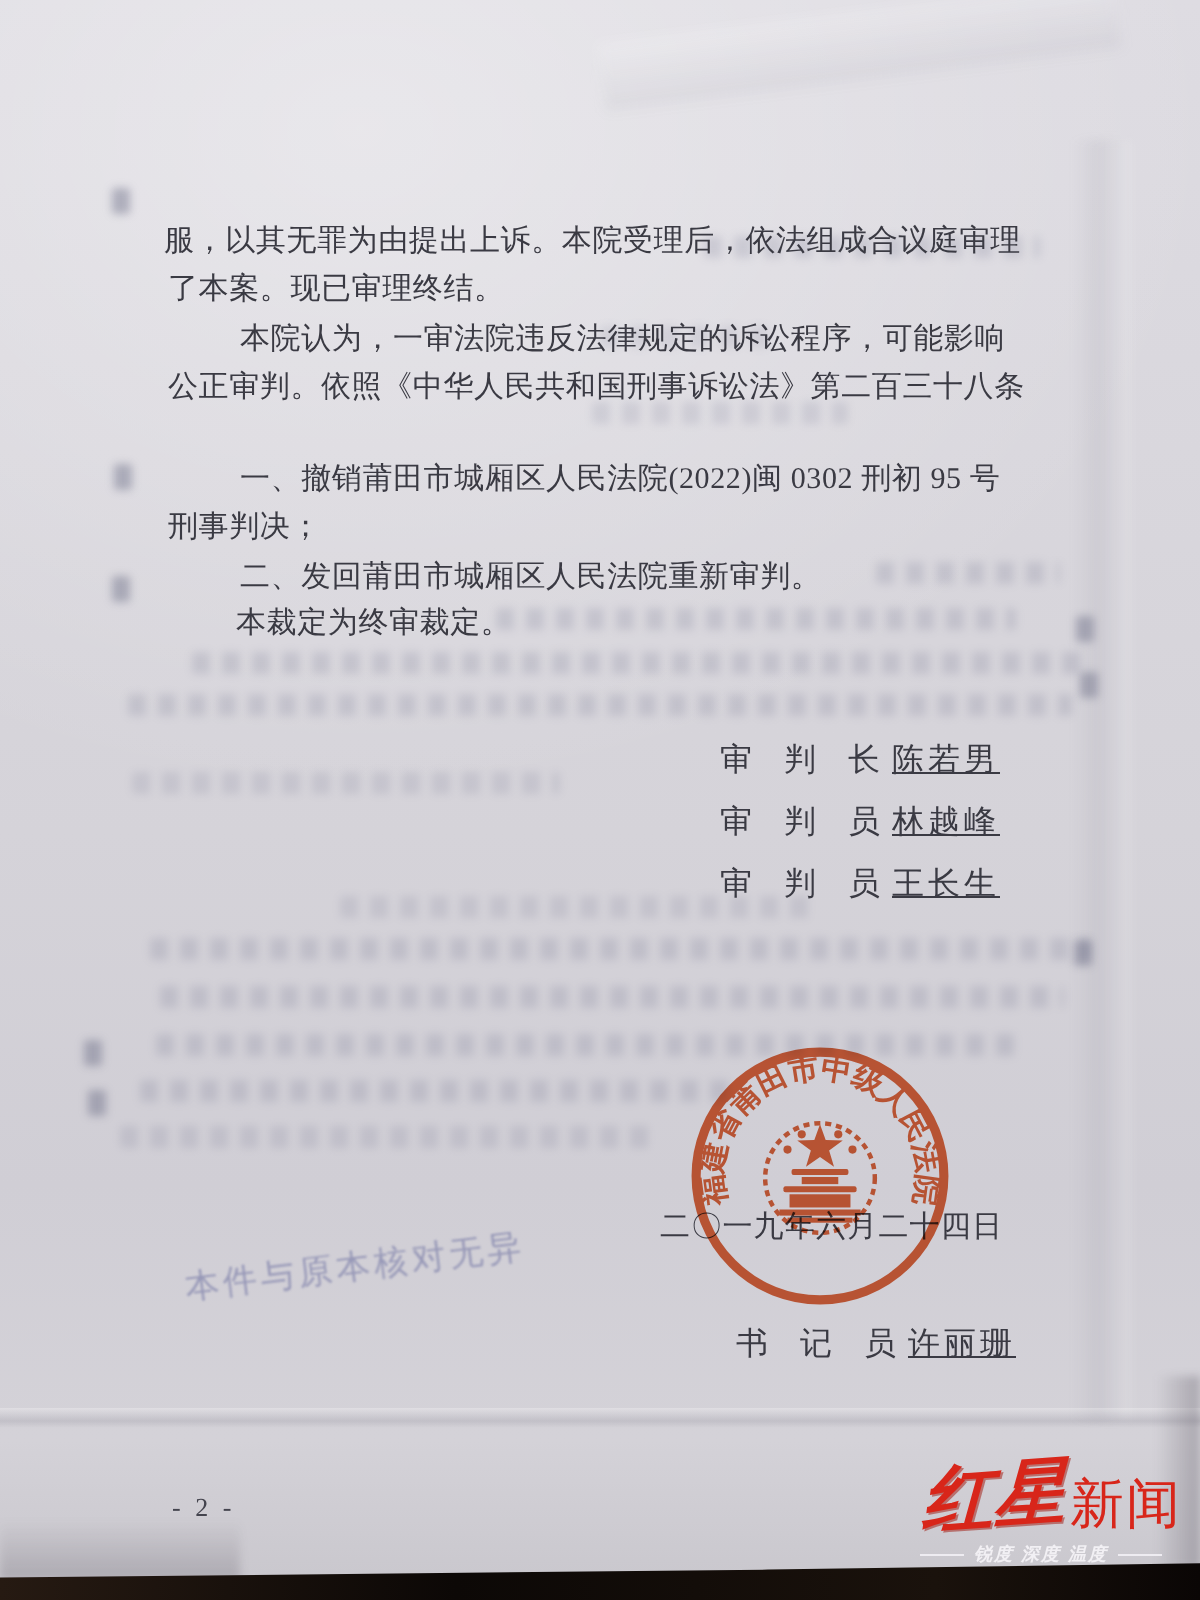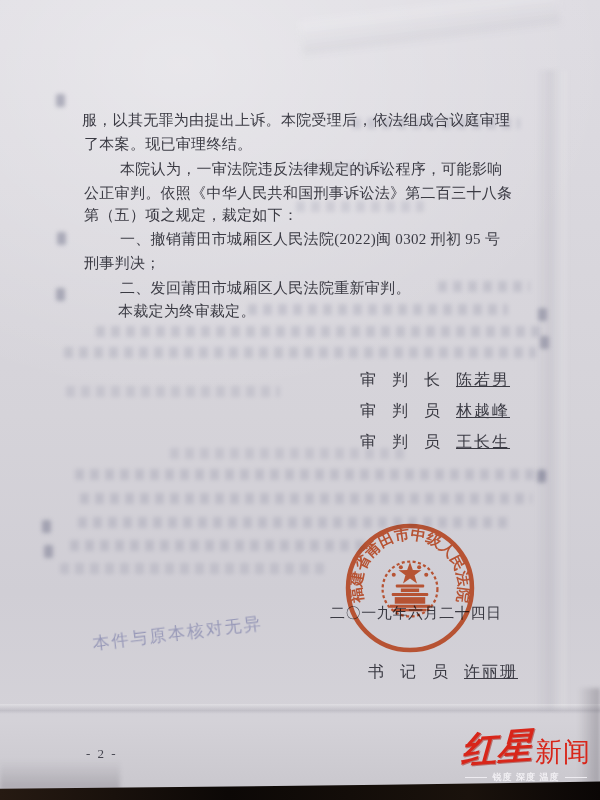--- a/index.html
+++ b/index.html
@@ -31,41 +31,41 @@
   .shadow-bl{position:absolute;left:0;top:760px;width:120px;height:30px;
     background:linear-gradient(180deg,rgba(70,64,76,0),rgba(70,64,76,.22));filter:blur(2px);}
   
   .bleed{position:absolute;height:11px;opacity:.5;filter:blur(2.1px);border-radius:2px;
     background:repeating-linear-gradient(90deg,rgba(108,110,138,.38) 0 9px,rgba(108,110,138,0) 9px 15px);}
   .smudge{position:absolute;width:9px;height:13px;background:rgba(88,90,118,.38);filter:blur(2.2px);border-radius:2px;}
   
   .line{position:absolute;font-size:15px;letter-spacing:.3px;color:var(--ink);white-space:nowrap;}
   
   .sig-row{position:absolute;left:360px;font-size:16px;color:var(--ink);white-space:nowrap;}
-  .sig-role{letter-spacing:6px;margin-right:10px;}
+  .sig-role{letter-spacing:6px;}
   .sig-name{letter-spacing:2px;text-decoration:underline;}
   
   .seal{position:absolute;left:344px;top:522px;width:132px;height:132px;
     mix-blend-mode:multiply;opacity:.93;filter:blur(.3px);z-index:4;}
   
   .date{position:absolute;left:330px;top:604px;font-size:15px;letter-spacing:.6px;color:var(--ink);z-index:3;white-space:nowrap;}
   .clerk{position:absolute;left:368px;top:662px;font-size:16px;color:var(--ink);white-space:nowrap;text-align:center;}
   
   .verify{position:absolute;left:92px;top:622px;font-size:17px;letter-spacing:2px;white-space:nowrap;
     color:rgba(104,108,158,.55);transform:rotate(-7deg);filter:blur(.6px);
     font-family:"Liberation Sans","DejaVu Sans",sans-serif;}
   .pagenum{position:absolute;left:86px;top:746px;font-size:13px;letter-spacing:2px;color:#44444e;}
   
   .wm{position:absolute;left:460px;top:730px;width:132px;z-index:9;text-align:center;
     font-family:"Liberation Sans","DejaVu Sans",sans-serif;}
   .wm-row{display:flex;align-items:flex-end;justify-content:center;line-height:1;}
   .wm-script{color:#d8261a;font-weight:bold;font-style:italic;font-size:36px;
     transform:rotate(-4deg) skewX(-6deg);text-shadow:1px 1px 0 rgba(160,20,10,.5);}
   .wm-bold{color:#d8261a;font-weight:400;font-size:27px;letter-spacing:1px;margin-left:2px;}
-  .wm-tag{display:flex;align-items:center;justify-content:center;gap:5px;margin-top:5px;}
+  .wm-tag{display:flex;align-items:center;gap:5px;margin-top:5px;font-style:italic;}
   .wm-tag span.txt{color:#f2f0f4;font-size:9px;font-weight:bold;letter-spacing:1px;white-space:nowrap;}
   .wm-line{display:inline-block;width:22px;height:1px;background:#eeecf1;}
 </style>
 </head>
 <body>
 
 <div class="photo">
   <div class="paper">
 
     <div class="crease-d"></div>
@@ -94,21 +94,20 @@
     <div class="smudge" style="left:42px;top:520px"></div>
     <div class="smudge" style="left:44px;top:545px"></div>
     <div class="smudge" style="left:538px;top:308px"></div>
     <div class="smudge" style="left:540px;top:336px"></div>
     <div class="smudge" style="left:537px;top:470px"></div>
 
     <div class="line" style="left:82px;top:111px">服，以其无罪为由提出上诉。本院受理后，依法组成合议庭审理</div>
     <div class="line" style="left:84px;top:135px">了本案。现已审理终结。</div>
     <div class="line" style="left:120px;top:160px">本院认为，一审法院违反法律规定的诉讼程序，可能影响</div>
     <div class="line" style="left:84px;top:184px">公正审判。依照《中华人民共和国刑事诉讼法》第二百三十八条</div>
-    <div class="line" style="left:84px;top:206px">第（五）项之规定，裁定如下：</div>
     <div class="line" style="left:120px;top:230px">一、撤销莆田市城厢区人民法院(2022)闽 0302 刑初 95 号</div>
     <div class="line" style="left:84px;top:254px">刑事判决；</div>
     <div class="line" style="left:120px;top:279px">二、发回莆田市城厢区人民法院重新审判。</div>
     <div class="line" style="left:118px;top:302px">本裁定为终审裁定。</div>
 
     <div class="sig-row" style="top:370px">
       <span class="sig-role">审 判 长</span><span class="sig-name">陈若男</span>
     </div>
     <div class="sig-row" style="top:401px">
       <span class="sig-role">审 判 员</span><span class="sig-name">林越峰</span>

